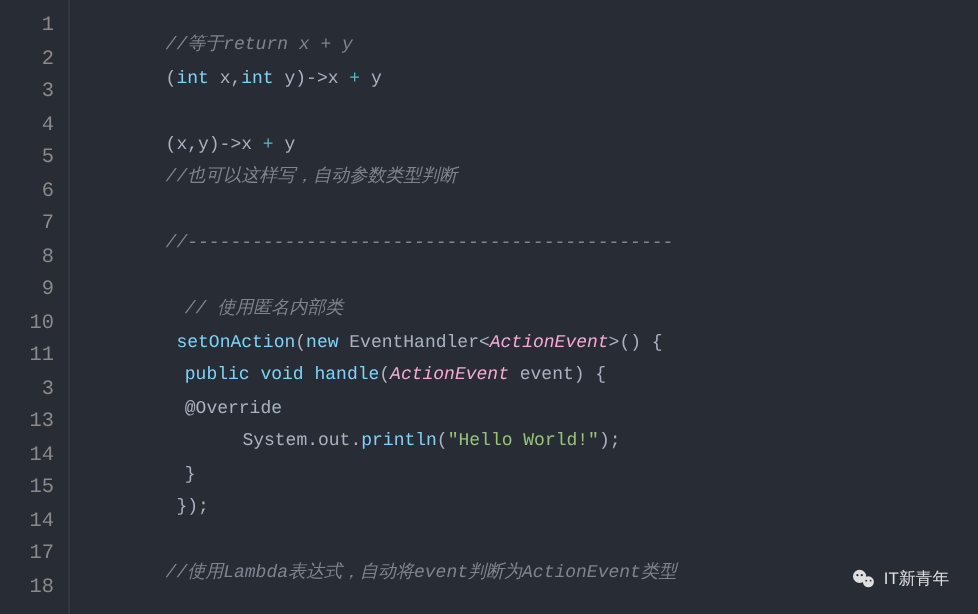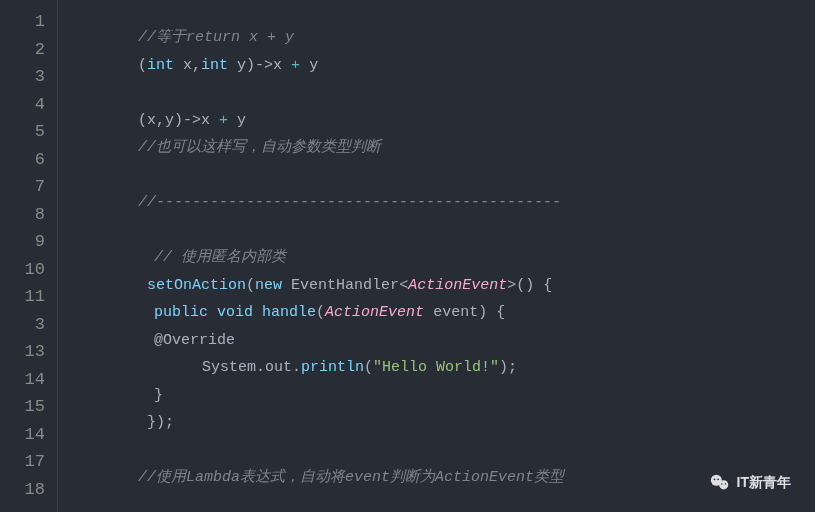--- a/index.html
+++ b/index.html
@@ -56,21 +56,21 @@
 .watermark {
   position: absolute;
   bottom: 18px;
   right: 24px;
   display: flex;
   align-items: center;
   gap: 6px;
   color: #fff;
   font-family: sans-serif;
   font-size: 14px;
-  font-weight: bold;
+  font-weight: normal;
   opacity: 0.85;
 }
 .watermark .wechat-icon {
   width: 22px;
   height: 22px;
   display: inline-flex;
   align-items: center;
   justify-content: center;
 }
 </style>

